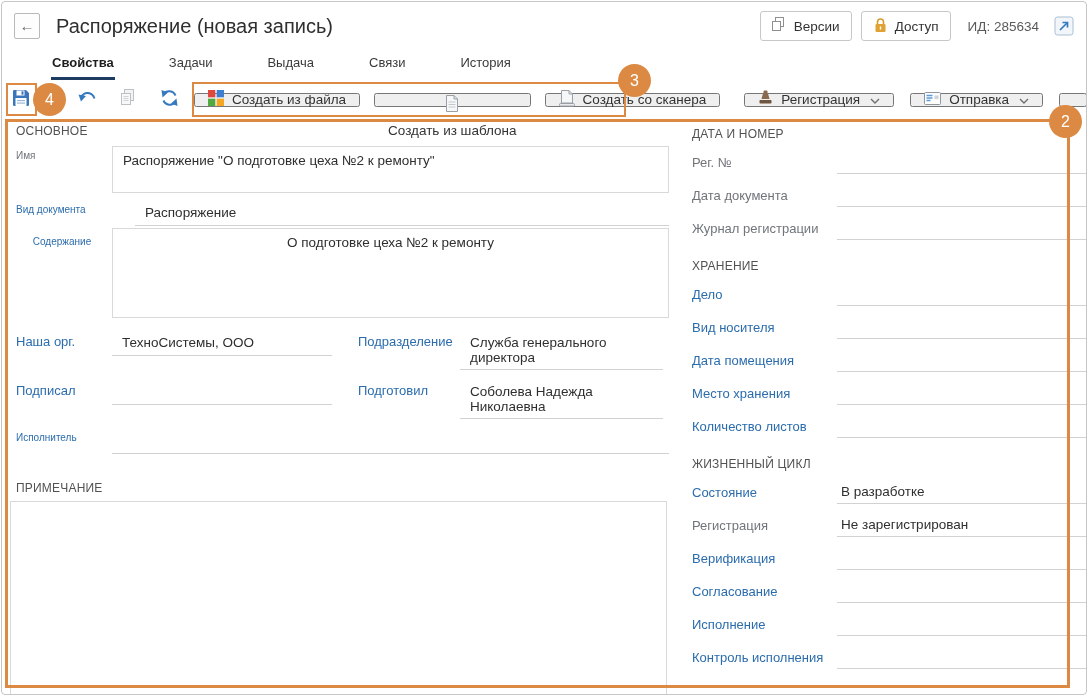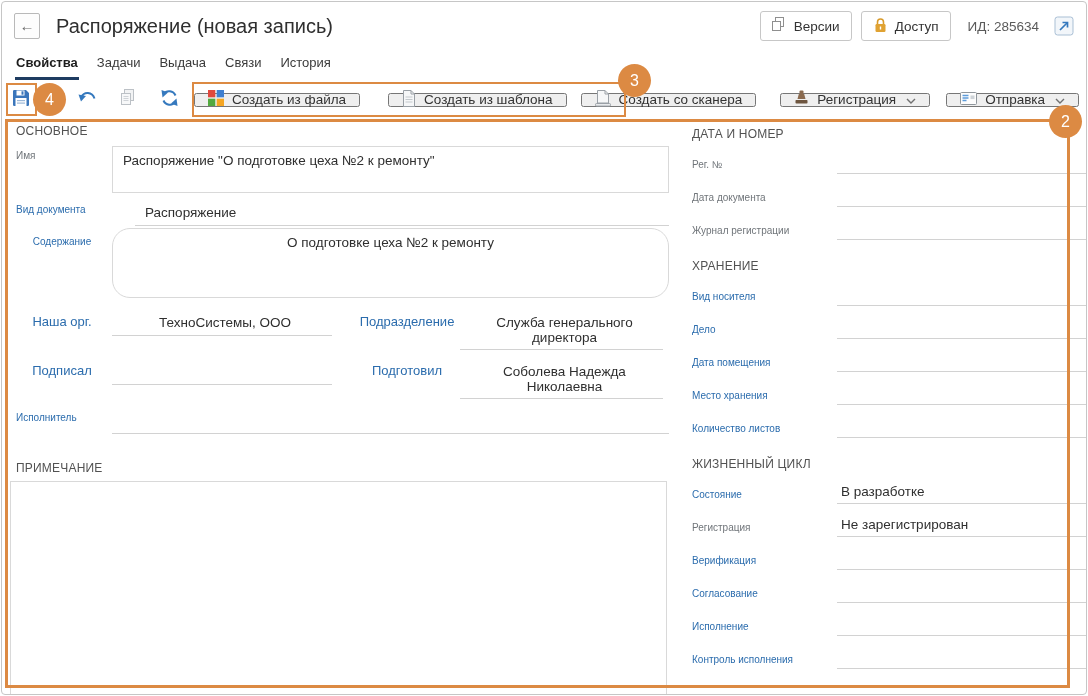--- a/index.html
+++ b/index.html
@@ -13,46 +13,46 @@
               color:#6a6a6a; font-size:15px; line-height:24px; text-align:center; cursor:pointer; }
   .hdr-title { margin-left:16px; font-size:20px; color:#2f2f2f; font-weight:400; }
   .hdr-right { margin-left:auto; display:flex; align-items:center; gap:9px; }
   .hdr-btn { display:flex; align-items:center; gap:7px; height:30px; padding:0 11px;
              border:1px solid #c7c7c7; border-radius:3px; background:#fff; font-size:13.5px; color:#333; cursor:pointer; }
   .id-text { margin:0 6px 0 8px; font-size:13.5px; color:#5a5a5a; }
   .ext-icon { width:20px; height:20px; cursor:pointer; }
 
   
   .tabs { display:flex; gap:17px; padding:0 0 0 13px; height:30px; align-items:flex-start; }
-  .tab { font-size:13px; color:#3a3a3a; padding:5px 1px 7px; cursor:pointer; border-bottom:3px solid transparent; }
+  .tab { font-size:13px; color:#3a3a3a; padding:5px 1px 7px; cursor:pointer; border-bottom:3px solid transparent;margin-left:36px; }
   .tab.active { font-weight:bold; color:#1d1d1d; border-bottom-color:#1e3c61; }
 
   
   .toolbar { display:flex; align-items:center; height:39px; position:relative; }
   .tbi { display:flex; align-items:center; justify-content:center; cursor:pointer; }
   .tb-sep { width:1px; height:24px; background:#d9d9d9; margin-left:9px; }
   .tb-btn { display:flex; align-items:center; gap:8px; height:14px; padding:0 12px;
             font-size:13.5px; color:#333; cursor:pointer; white-space:nowrap; }
   .chev { margin-left:2px; }
 
   
   .col { position:absolute; font-size:13.5px; }
   .sec { font-size:12px; color:#525252; letter-spacing:.2px; padding-left:6px; }
   .lbl-b { color:#2b6cad; }
   .lbl-g { color:#70757a; }
   .row-l { display:flex; align-items:flex-start; }
   .row-l .lbl { width:102px; padding:4px 4px 0 6px; flex:none; font-size:10px; }
   .box-input { flex:1; border:1px solid #d9d9d9; background:#fff; padding:6px 10px; color:#2f2f2f; }
   .ufld { border-bottom:1px solid #d2d2d2; padding:3px 4px 4px 10px; color:#2f2f2f; min-height:24px; }
-  .grid2 { display:grid; grid-template-columns:102px 220px 20px 108px 203px; align-items:flex-start;text-align:center; }
+  .grid2 { display:grid; grid-template-columns:102px 220px 20px 108px 203px; align-items:flex-start; }
   .grid2 .lbl { padding:2px 4px 0 6px; font-size:13px; }
   .note-box { border:1px solid #d9d9d9; background:#fff; width:657px; height:238px; margin-top:6px; }
 
   .row-r { display:flex; align-items:flex-end; height:33px; }
-  .row-r .lbl { width:145px; padding:0 4px 4px 0; font-size:10px; }
+  .row-r .lbl { width:145px; padding:0 4px 4px 0; font-size:13px; }
   .row-r .ufld { flex:1; padding:0 0 4px 4px; min-height:20px; }
 
   
   .annot { position:absolute; border:2px solid #dc8a43; pointer-events:none; z-index:8; }
   .badge { position:absolute; width:33px; height:33px; border-radius:50%; background:#dc8a43; color:#fff;
            display:flex; align-items:center; justify-content:center; font-size:16px; z-index:10; }
 </style>
 </head>
 <body>
 
@@ -148,21 +148,21 @@
       <span>
         <svg width="16" height="16" viewBox="0 0 16 16">
             <rect x="0" y="0" width="7.3" height="7.3" fill="#e0483e"></rect>
             <rect x="8.7" y="0" width="7.3" height="7.3" fill="#3f7fd0"></rect>
             <rect x="0" y="8.7" width="7.3" height="7.3" fill="#53a93f"></rect>
             <rect x="8.7" y="8.7" width="7.3" height="7.3" fill="#f5a623"></rect>
           </svg>
       </span>
       <span>Создать из файла</span>
     </button>
-    <button class="tb-btn" style="margin-left:28px;">
+    <button class="tb-btn" style="margin-left:14px;flex-direction:column;">
       <span>
         <svg width="14" height="17" viewBox="0 0 14 17">
             <path d="M1.5 0.5 H9 L12.5 4 V16.5 H1.5 Z" fill="#f6f7f8" stroke="#9aa0a6"></path>
             <path d="M9 0.5 V4 H12.5" fill="none" stroke="#9aa0a6"></path>
             <path d="M3.5 7h7M3.5 9.5h7M3.5 12h7" stroke="#c4c9cd"></path>
           </svg>
       </span>
       <span>Создать из шаблона</span>
     </button>
     <button class="tb-btn" style="margin-left:14px;">
@@ -221,21 +221,21 @@
       <div class="box-input" style="height:47px;">Распоряжение "О подготовке цеха №2 к ремонту"</div>
     </div>
 
     <div class="row-l" style="margin-top:9px;gap:23px;">
       <span class="lbl lbl-b" style="padding-top:2px;">Вид документа</span>
       <div class="ufld" style="flex:1;">Распоряжение</div>
     </div>
 
     <div class="row-l" style="margin-top:2px;text-align:center;">
       <span class="lbl lbl-b" style="padding-top:8px;">Содержание</span>
-      <div class="box-input" style="height:70px;border-radius:18px;">О подготовке цеха №2 к ремонту</div>
+      <div class="box-input" style="height:90px;">О подготовке цеха №2 к ремонту</div>
     </div>
 
     <div class="grid2" style="margin-top:14px;">
       <span class="lbl lbl-b">Наша орг.</span>
       <div class="ufld">ТехноСистемы, ООО</div>
       <span></span>
       <span class="lbl lbl-b">Подразделение</span>
       <div class="ufld">Служба генерального директора</div>
     </div>
 
@@ -268,25 +268,25 @@
         <div class="ufld"></div>
       </div>
     <div class="row-r">
         <span class="lbl lbl-g">Журнал регистрации</span>
         <div class="ufld"></div>
       </div>
 
     <div class="sec" style="padding-left:0; margin-top:19px;">ХРАНЕНИЕ</div>
 
     <div class="row-r">
+        <span class="lbl lbl-b">Дело</span>
+        <div class="ufld"></div>
+      </div>
+    <div class="row-r">
         <span class="lbl lbl-b">Вид носителя</span>
-        <div class="ufld"></div>
-      </div>
-    <div class="row-r">
-        <span class="lbl lbl-b">Дело</span>
         <div class="ufld"></div>
       </div>
     <div class="row-r">
         <span class="lbl lbl-b">Дата помещения</span>
         <div class="ufld"></div>
       </div>
     <div class="row-r">
         <span class="lbl lbl-b">Место хранения</span>
         <div class="ufld"></div>
       </div>

